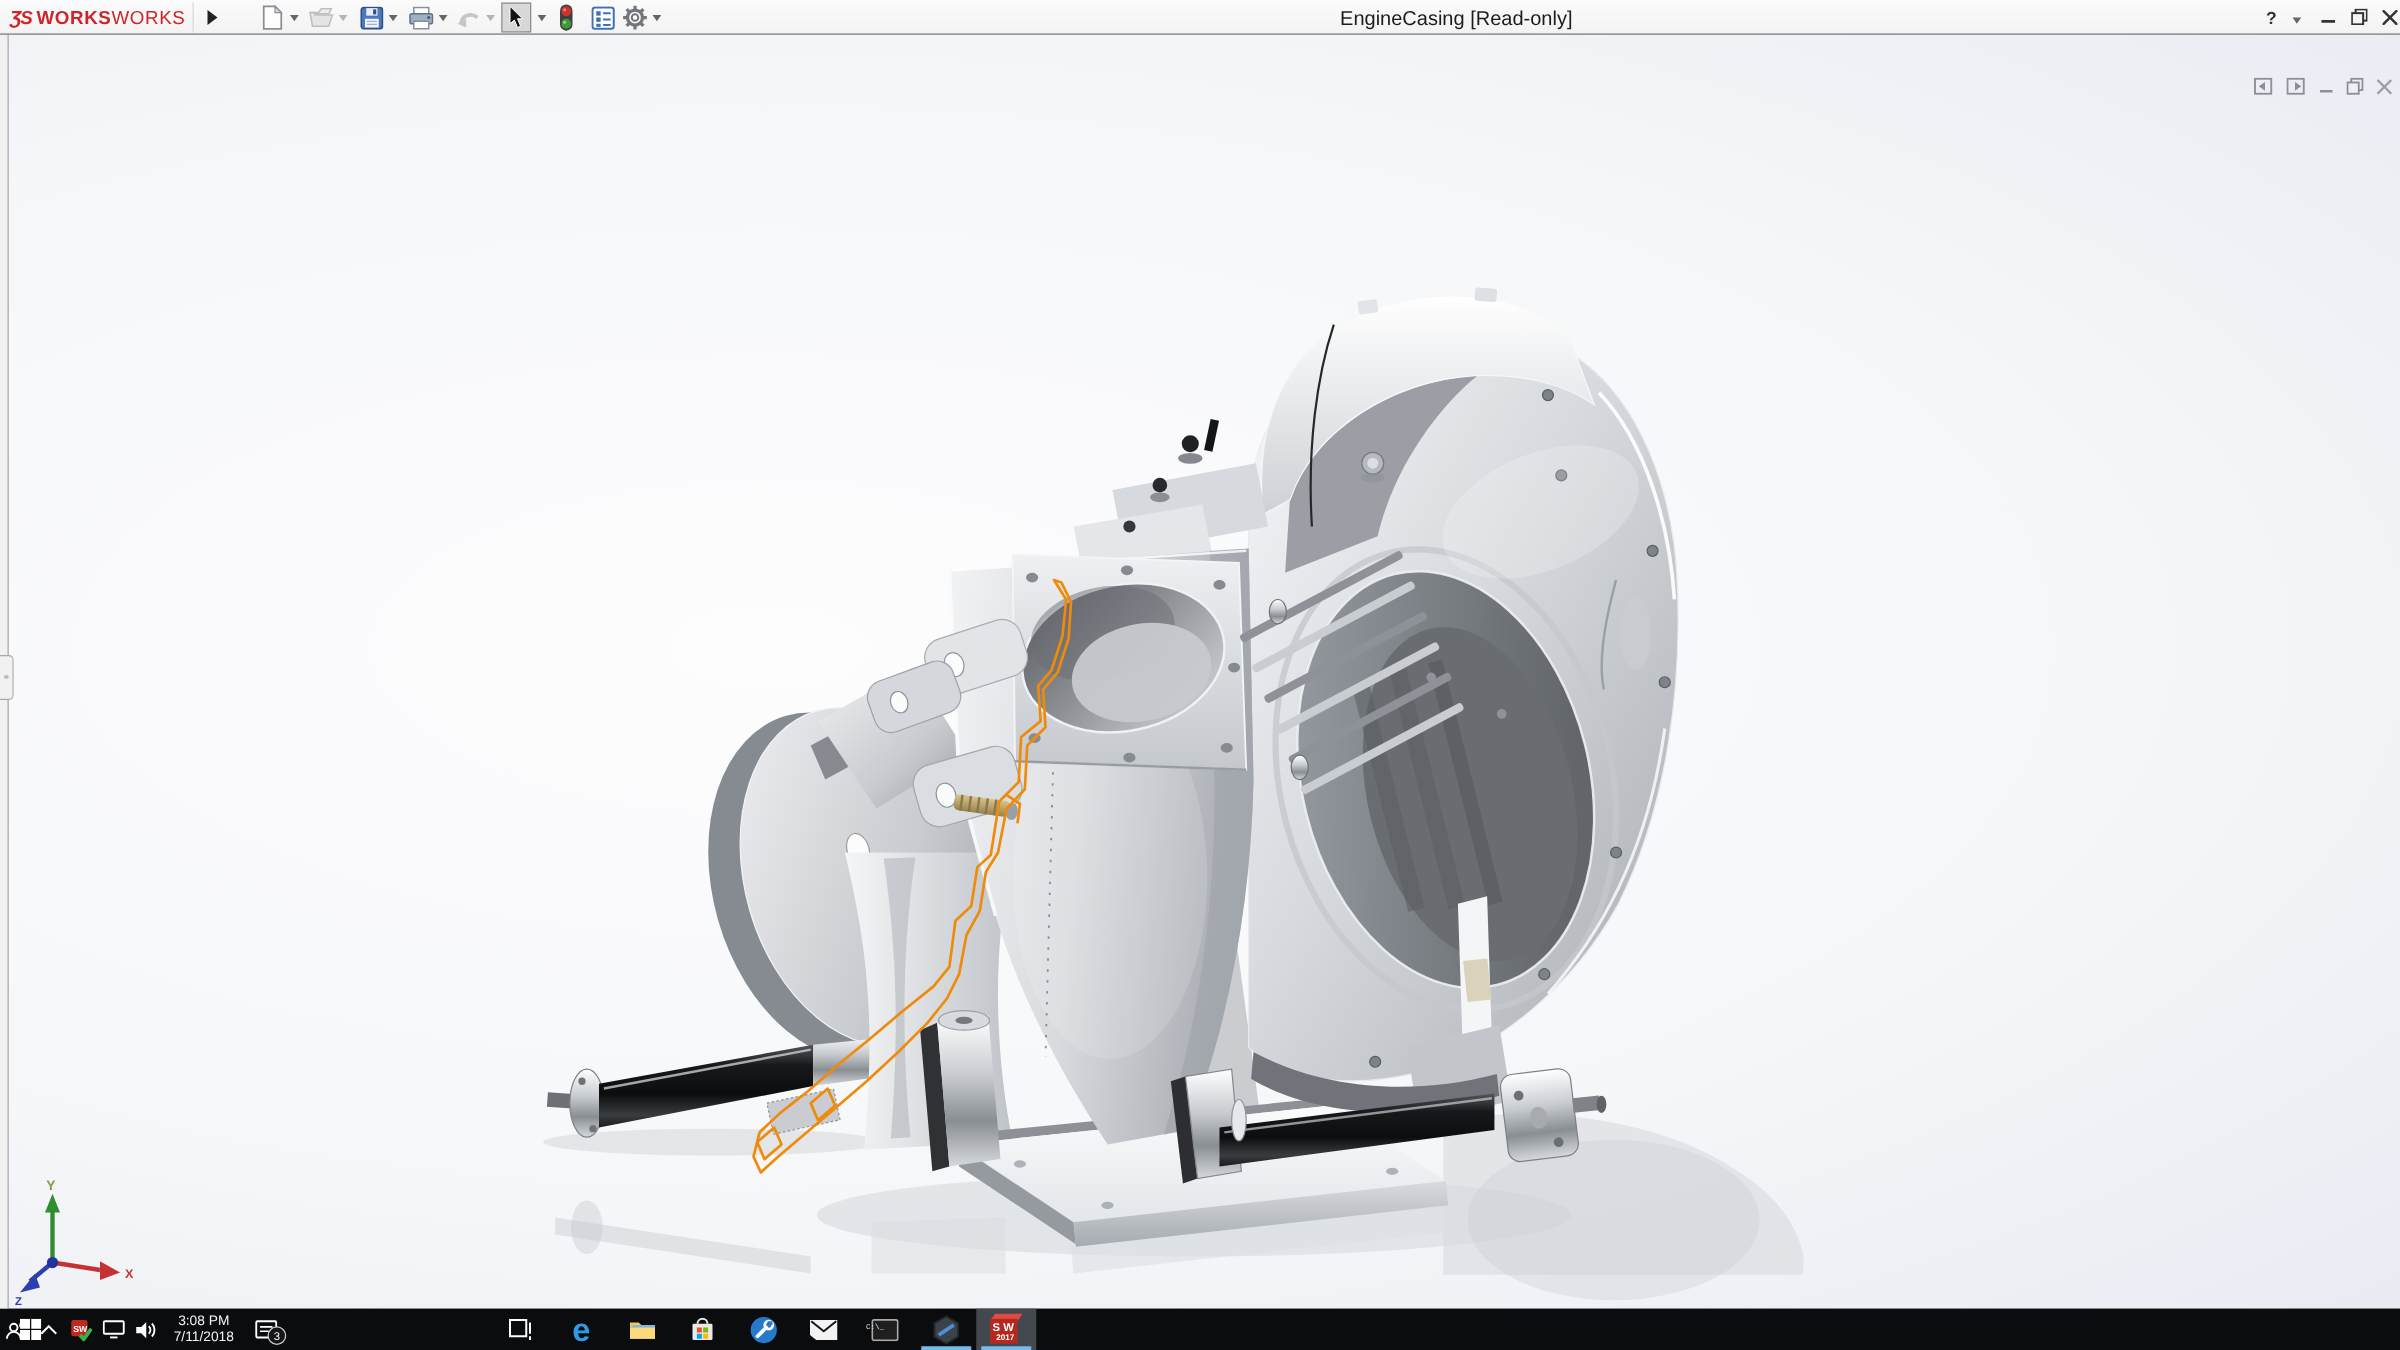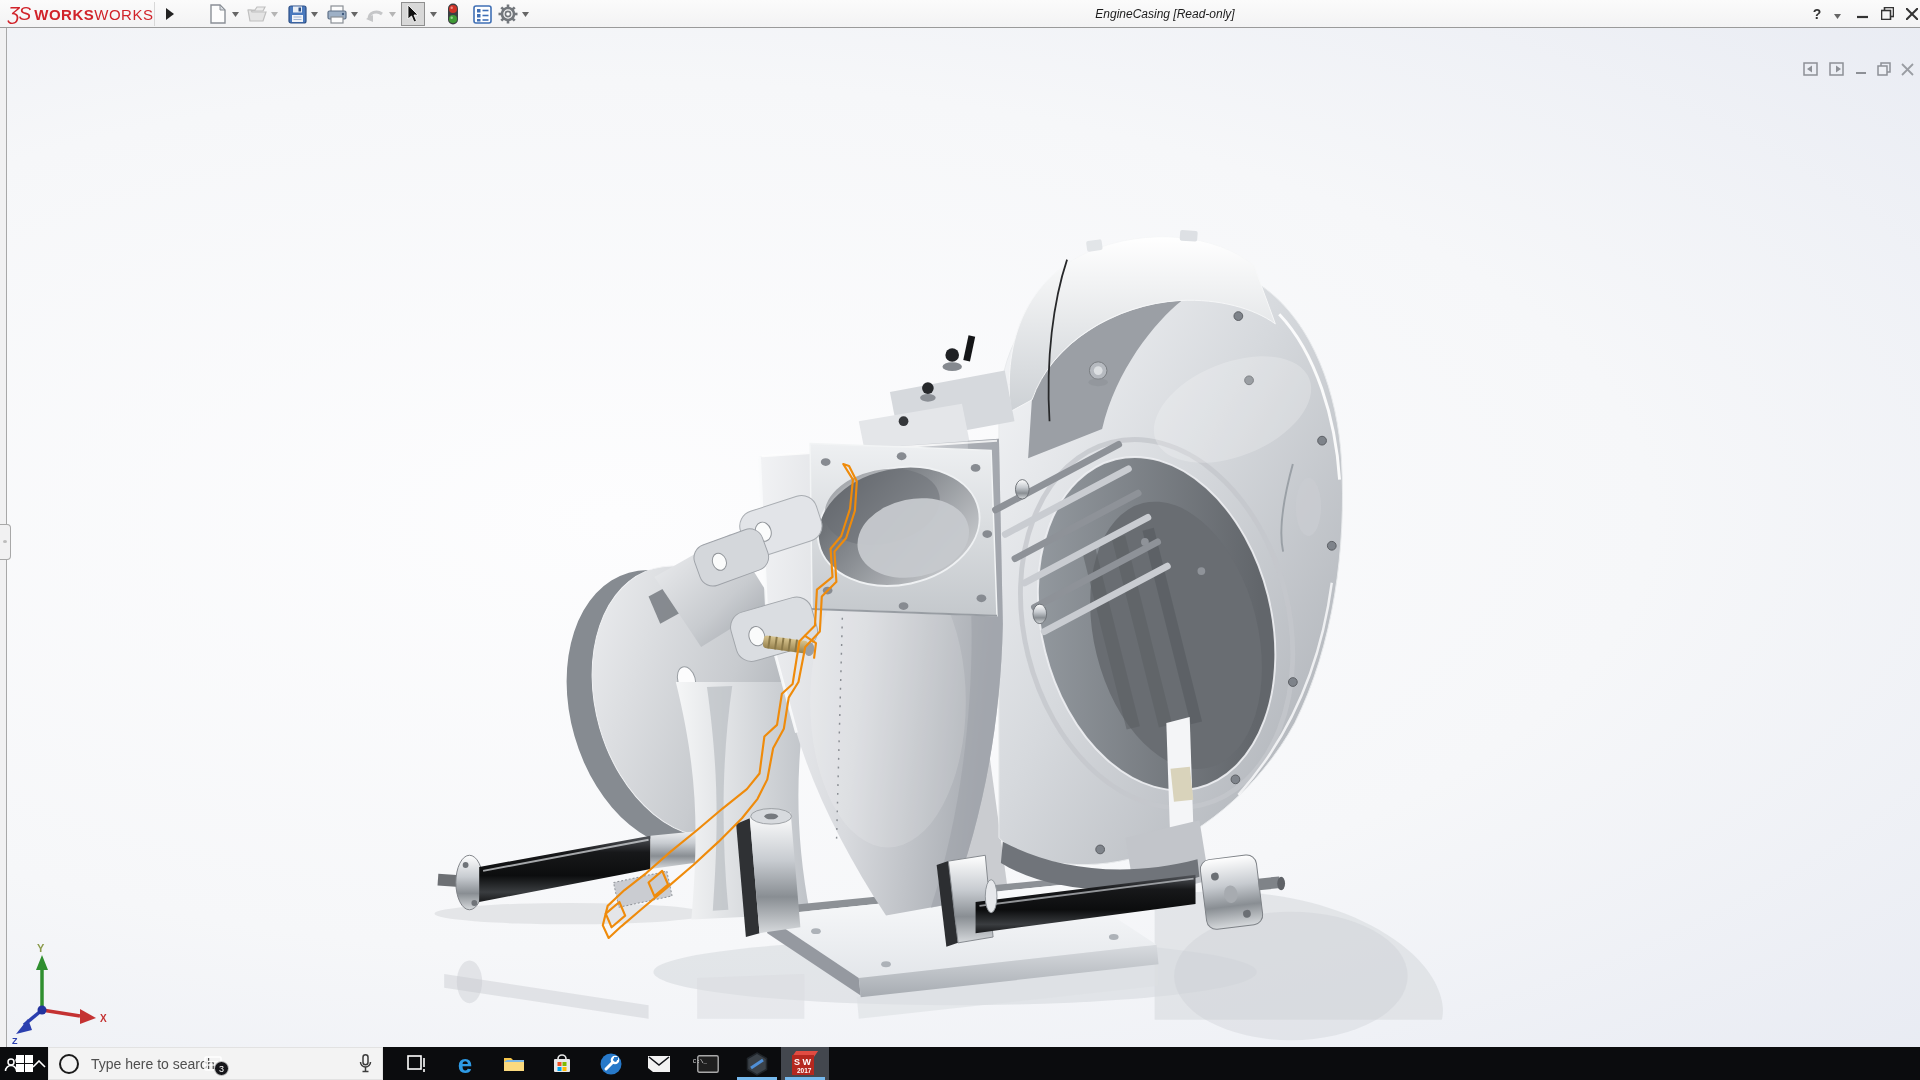--- a/index.html
+++ b/index.html
@@ -5,28 +5,28 @@
   * { margin:0; padding:0; box-sizing:border-box; }
   html,body { width:1920px; height:1080px; overflow:hidden; background:#000;
               font-family:"Liberation Sans", sans-serif; }
   .abs { position:absolute; }
 
   
   #titlebar { left:0; top:0; width:1920px; height:28px;
               background:linear-gradient(#fbfbfb,#f3f3f4);
               border-bottom:1px solid #9a9a9a; z-index:40; }
   #brand { left:8px; top:3px; height:22px; display:flex; align-items:center; }
-  #brand .ds  { color:#d1232a; font-size:19px; font-weight:normal; font-style:italic; letter-spacing:-1px; }
+  #brand .ds  { color:#d1232a; font-size:15px; font-weight:bold; font-style:italic; letter-spacing:-1px; }
   #brand .b   { color:#d1232a; font-size:15px; font-weight:bold; letter-spacing:.5px; margin-left:4px; }
   #brand .l   { color:#d1232a; font-size:15px; font-weight:normal; letter-spacing:.5px; }
   .vsep { top:2px; width:1px; height:24px; background:#d8d8d8; }
   .tbtn { top:2px; width:24px; height:24px; display:flex; align-items:center; justify-content:center; }
   .tbtn.pressed { background:#d8d8d8; border:1px solid #8f8f8f; }
   .caret { top:10px; width:8px; height:8px; }
-  #win-title { top:7px; font-size:12px; color:#1c1c1c; transform:translateX(-50%); white-space:nowrap;font-style:italic; }
+  #win-title { top:7px; font-size:16px; color:#1c1c1c; transform:translateX(-50%); white-space:nowrap; }
   .winbtn { top:3px; width:26px; height:21px; display:flex; align-items:center; justify-content:center;
             color:#333; font-size:14px; font-weight:bold; }
 
   
   #viewport { left:0; top:28px; width:1920px; height:1019px;
               background:radial-gradient(120% 95% at 32% 48%, #fdfdfe 0%, #f6f7f9 45%, #e0e4ef 100%); }
   #left-strip { left:0; top:28px; width:7px; height:1019px; background:#f1f1f2;
                 border-right:1px solid #a8a8a8; z-index:5; }
   #strip-handle { left:0; top:524px; width:11px; height:36px; background:#f1f1f2;
                   border:1px solid #a8a8a8; border-left:none; border-radius:0 4px 4px 0; z-index:6; }
@@ -525,30 +525,20 @@
 
 <div class="abs" id="taskbar">
   <div class="abs" id="start">
     <svg width="17" height="17">
       <rect x="0" y="0" width="8" height="8" fill="#fff"></rect>
         <rect x="9" y="0" width="8" height="8" fill="#fff"></rect>
       <rect x="0" y="9" width="8" height="8" fill="#fff"></rect>
         <rect x="9" y="9" width="8" height="8" fill="#fff"></rect>
     </svg>
   </div>
-  <div class="abs" id="searchbox">
-    <span class="ring"></span>
-    <span class="ph">Type here to search</span>
-    <svg class="mic" width="13" height="19">
-      <rect x="4" y="0.8" width="5" height="10" rx="2.5" fill="none" stroke="#3c3c3c" stroke-width="1.5"></rect>
-      <path d="M1.5,8 a5,5 0 0 0 10,0" fill="none" stroke="#3c3c3c" stroke-width="1.5"></path>
-      <line x1="6.5" y1="13" x2="6.5" y2="17" stroke="#3c3c3c" stroke-width="1.5"></line>
-      <line x1="3.5" y1="17.5" x2="9.5" y2="17.5" stroke="#3c3c3c" stroke-width="1.5"></line>
-    </svg>
-  </div>
 
   <div class="abs apptile" style="left:393px;">
     <svg width="20" height="18">
       <rect x="1" y="1" width="13" height="13" fill="none" stroke="#fff" stroke-width="1.6"></rect>
       <line x1="17" y1="3" x2="17" y2="12" stroke="#fff" stroke-width="1.6"></line>
       <line x1="17" y1="14" x2="17" y2="17" stroke="#fff" stroke-width="1.6"></line>
     </svg>
   </div>
   <div class="abs apptile" style="left:441px;">
     <span class="edge-e">e</span>

